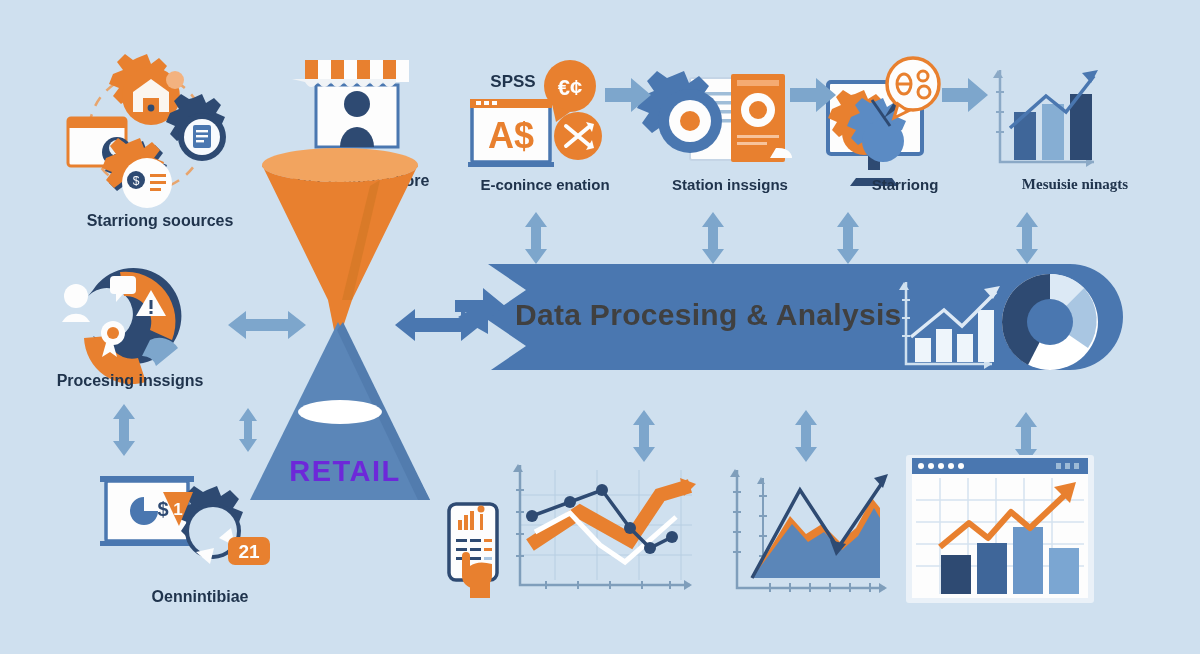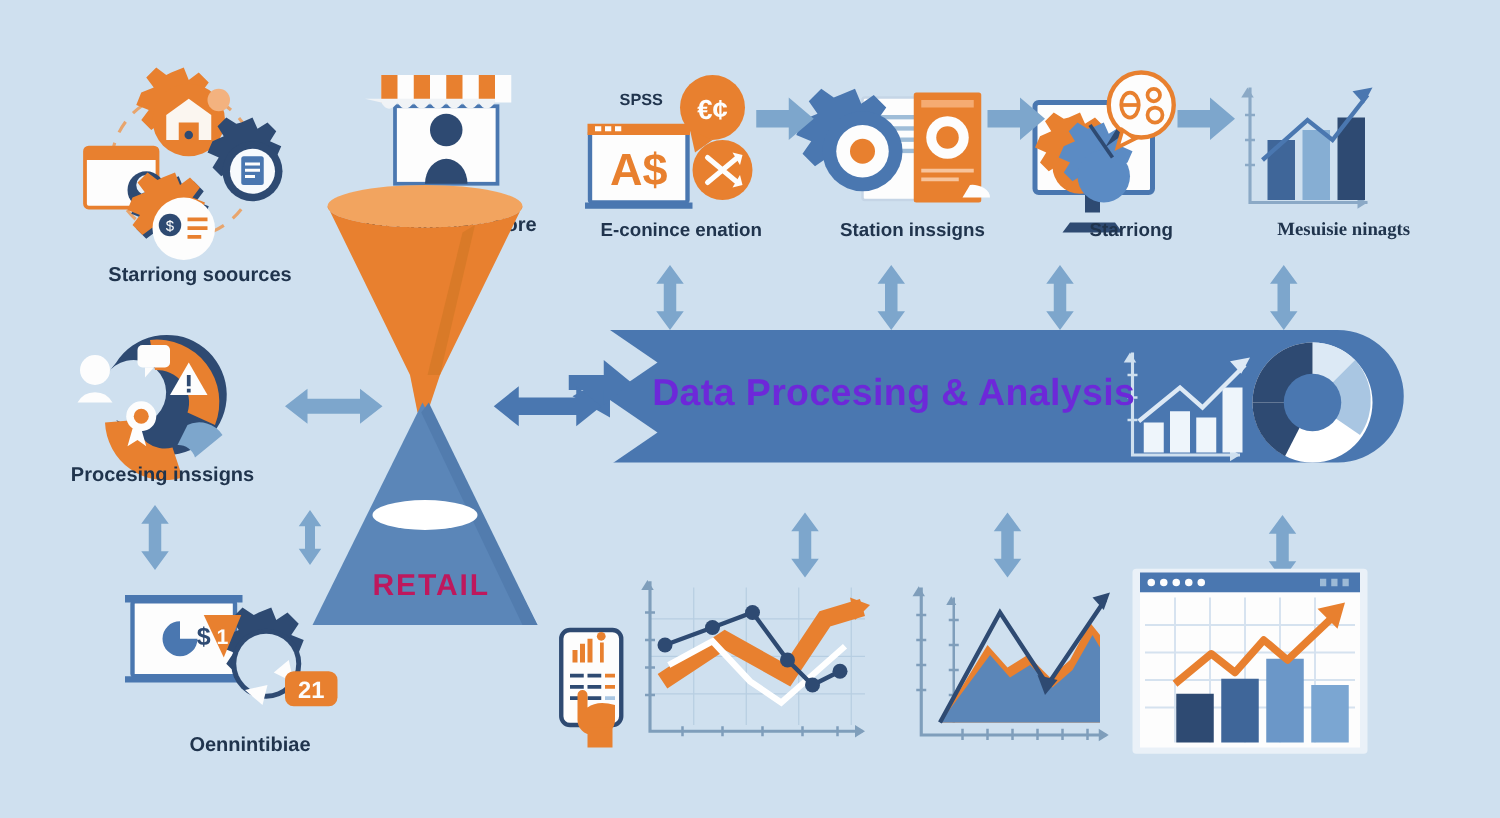--- a/index.html
+++ b/index.html
@@ -12,32 +12,31 @@
   #canvas{position:absolute;inset:0;width:1200px;height:654px;}
   .lbl{
     position:absolute;text-align:center;
     color:#20344d;font-weight:bold;
     font-family:"Liberation Sans","DejaVu Sans",sans-serif;
     white-space:nowrap;
   }
   .lbl-sm{font-size:15px;}
   .lbl-md{font-size:16px;}
   .banner-text{
-    position:absolute;color:#6d28d9;font-size:30px;font-weight:bold;
+    position:absolute;color:#404040;font-size:30px;font-weight:bold;
     letter-spacing:.3px;white-space:nowrap;
     font-family:"Liberation Sans","DejaVu Sans",sans-serif;
-    text-align:center;
   }
   .retail-text{
-    position:absolute;color:#be185d;font-size:24px;font-weight:bold;
+    position:absolute;color:#6d28d9;font-size:29px;font-weight:bold;
     letter-spacing:1.5px;white-space:nowrap;
     font-family:"Liberation Sans","DejaVu Sans",sans-serif;
   }
   .spss-text{
-    position:absolute;color:#20344d;font-size:13px;font-weight:bold;
+    position:absolute;color:#20344d;font-size:17px;font-weight:bold;
     font-family:"Liberation Sans","DejaVu Sans",sans-serif;
   }
 </style>
 </head>
 <body>
 
 <svg id="canvas" viewBox="0 0 1200 654">
   <defs>
     <marker id="none"></marker>
     <clipPath id="clip-dash">

